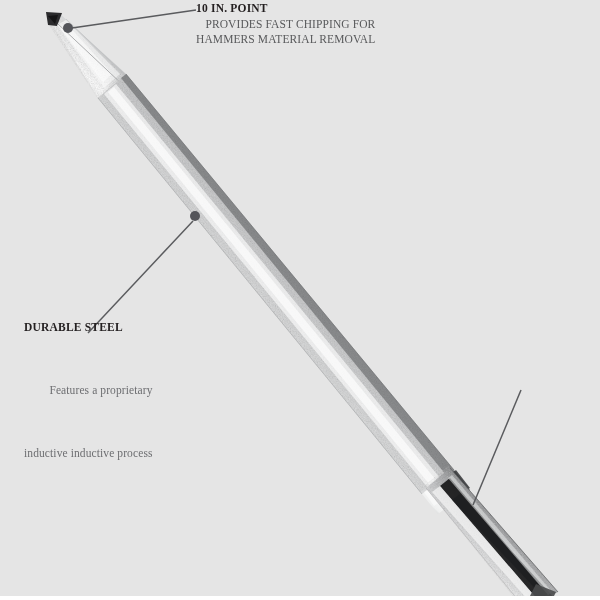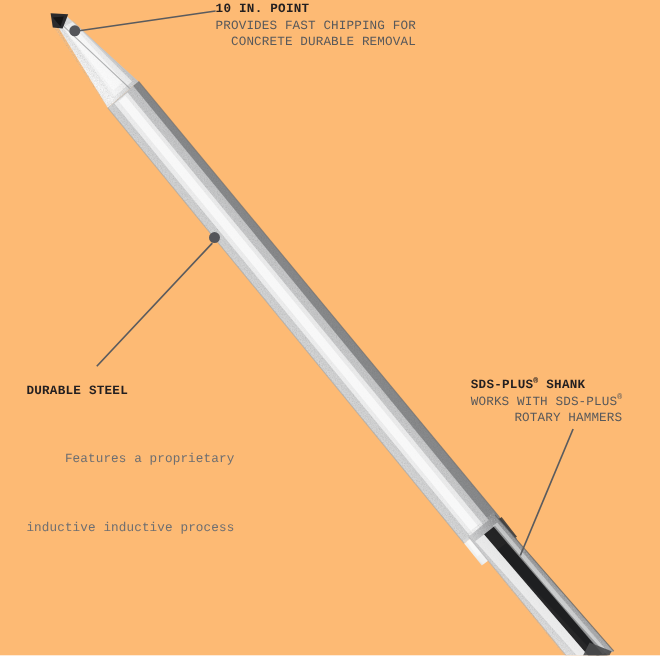--- a/index.html
+++ b/index.html
@@ -4,23 +4,23 @@
 <style>
   html, body {
     margin: 0;
     padding: 0;
     background: #ffffff;
   }
   #stage {
     position: relative;
     width: 600px;
     height: 596px;
-    background: #fdba74;
+    background: #e5e5e5;
     overflow: hidden;
-    font-family: Liberation Mono, monospace;
+    font-family: Liberation Serif, serif;
     -webkit-font-smoothing: antialiased;
   }
 
   
   #product-svg {
     position: absolute;
     left: 0;
     top: 0;
     width: 600px;
     height: 600px;
@@ -53,21 +53,21 @@
     color: #6d6e71;
     margin-top: 48px;
   }
 
   #callout-point {
     left: 196px;
     top: 1px;
   }
   #callout-steel {
     left: 24px;
-    top: 348px;
+    top: 320px;
   }
   #callout-shank {
     left: 428px;
     top: 343px;
   }
 
   sup.reg {
     font-size: 7.5px;
     vertical-align: super;
     line-height: 0;
@@ -215,28 +215,23 @@
       <path d="M 193,221 L 88,333" stroke="#5a5b5e" stroke-width="1.5" fill="none"></path>
       <circle cx="195" cy="216" r="5" fill="#54555a"></circle>
 
       <path d="M 521,390 L 473,505" stroke="#5a5b5e" stroke-width="1.5" fill="none"></path>
     </g>
   </svg>
 
   <div class="callout" id="callout-point">
     <p class="callout-title">10 IN. POINT</p>
     <p class="callout-body">PROVIDES FAST CHIPPING FOR</p>
-    <p class="callout-body">CONCRETE DURABLE REMOVAL</p>
+    <p class="callout-body">HAMMERS MATERIAL REMOVAL</p>
   </div>
 
   <div class="callout" id="callout-steel">
     <p class="callout-title">DURABLE STEEL</p>
     <p class="callout-body sentence">Features a proprietary</p>
     <p class="callout-body sentence">inductive inductive process</p>
   </div>
 
-  <div class="callout" id="callout-shank">
-    <p class="callout-title"><span>SDS-PLUS</span><sup class="reg">®</sup><span> SHANK</span></p>
-    <p class="callout-body"><span>WORKS WITH SDS-PLUS</span><sup class="reg">®</sup></p>
-    <p class="callout-body">ROTARY HAMMERS</p>
-  </div>
 
 </div>
 
 </body></html>

